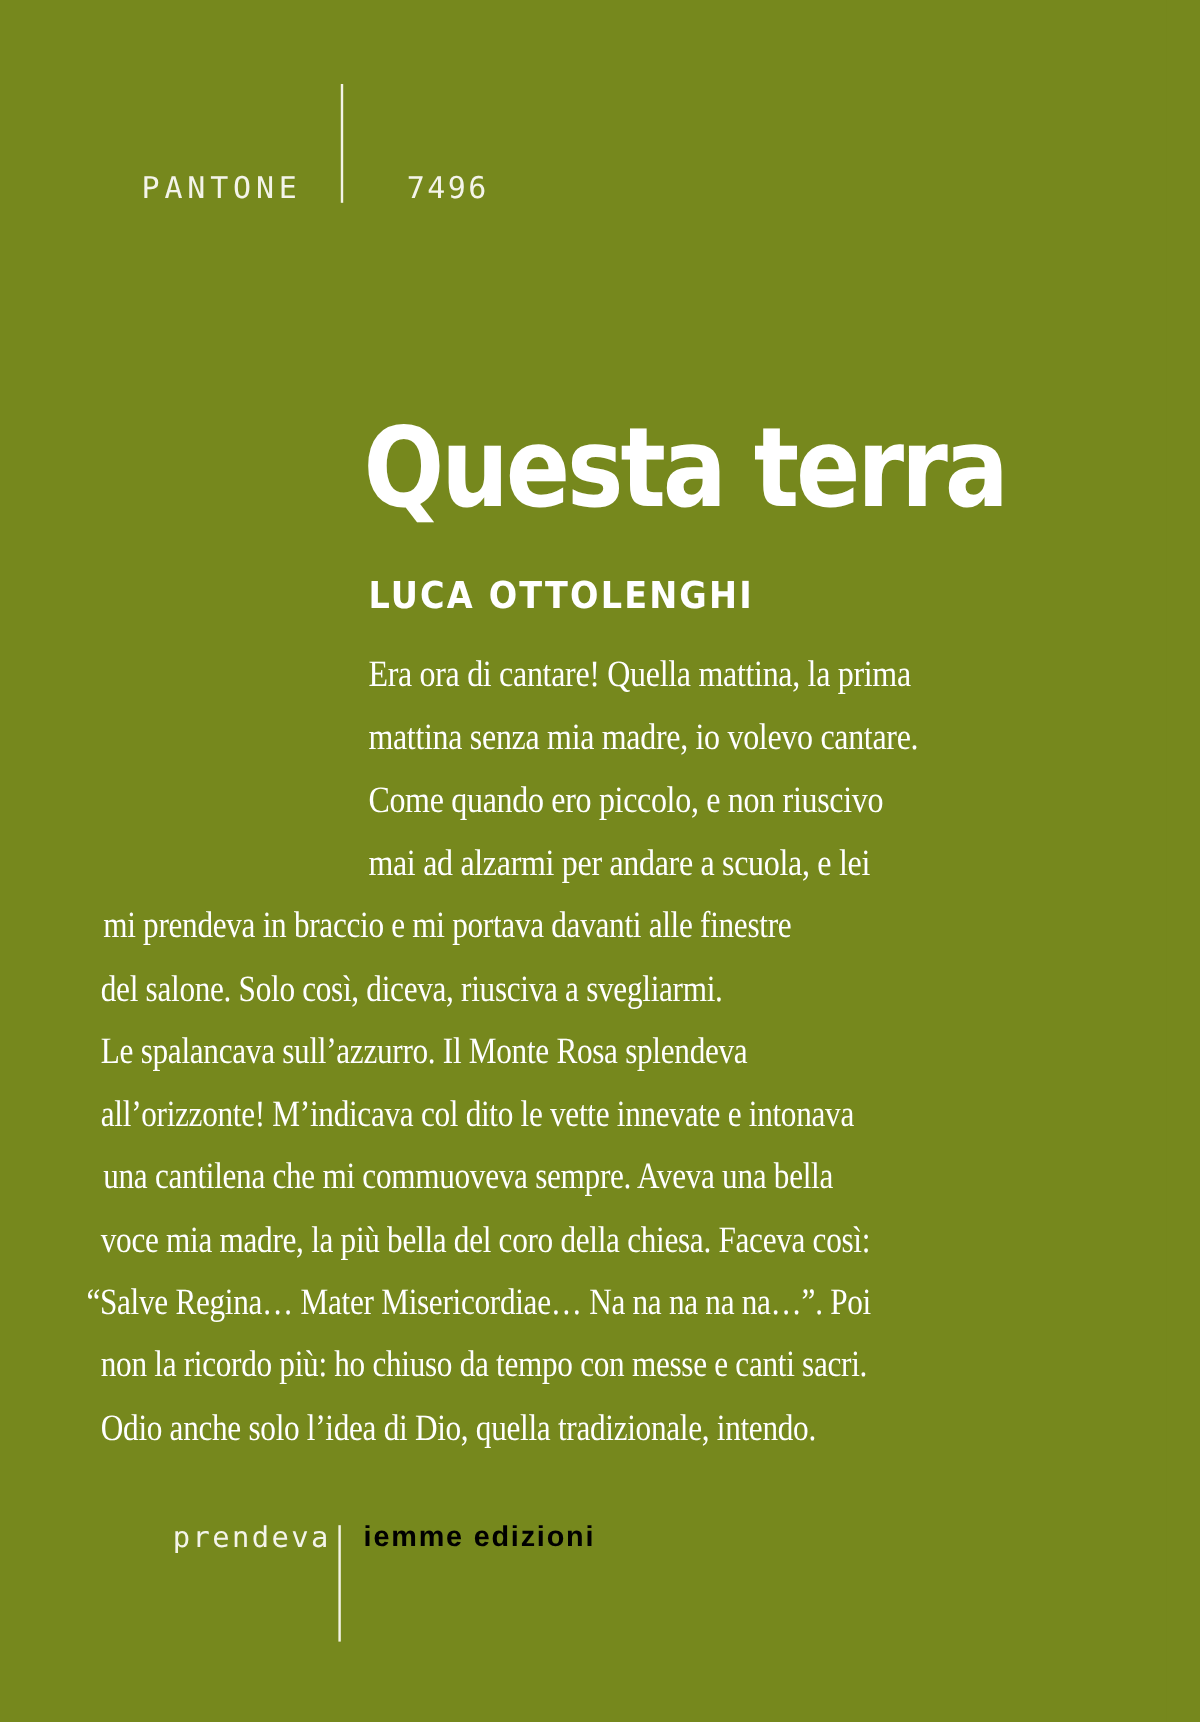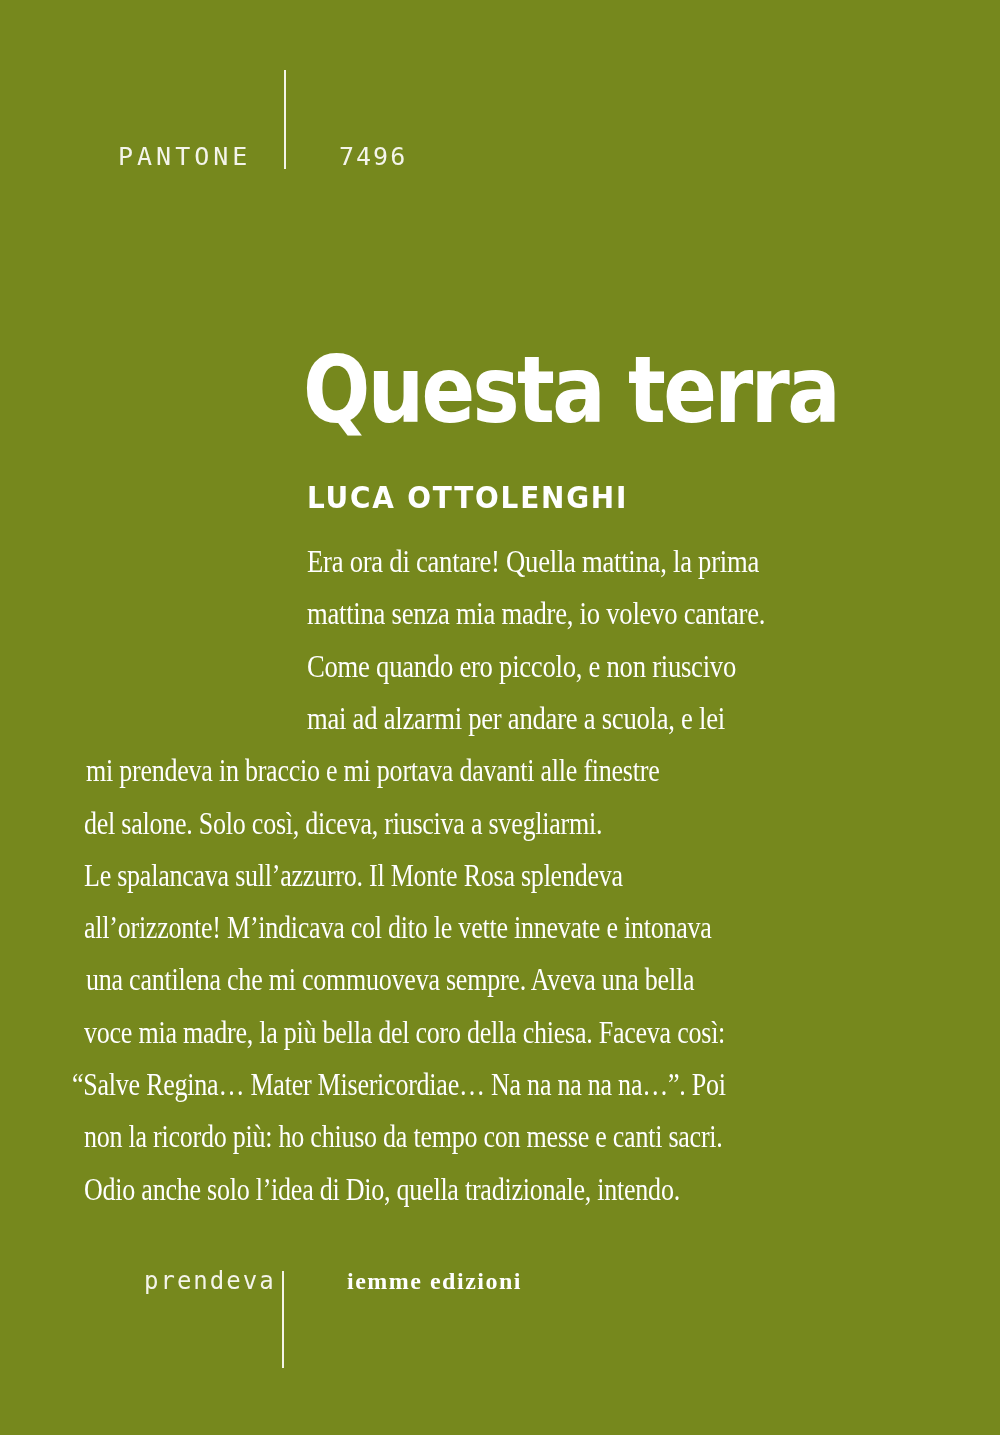--- a/index.html
+++ b/index.html
@@ -101,27 +101,26 @@
       font-family: "DejaVu Sans Mono", monospace;
       font-size: 24px;
       letter-spacing: 2px;
       line-height: 30px;
       color: #f4f4ea;
     }
     .publisher {
       position: absolute;
       left: 303px;
       top: 1266px;
-      font-family: Liberation Serif, serif;
+      font-family: Liberation Sans, sans-serif;
       font-weight: bold;
       font-size: 24px;
       letter-spacing: 1.5px;
       line-height: 30px;
-      color: #ffffff;
-      margin-left: 44px;
+      color: #000000;
     }
   </style>
 </head>
 <body>
 
 <div class="cover">
 
   <div class="vline top"></div>
   <span class="pantone-label">PANTONE</span>
   <span class="pantone-number">7496</span>

